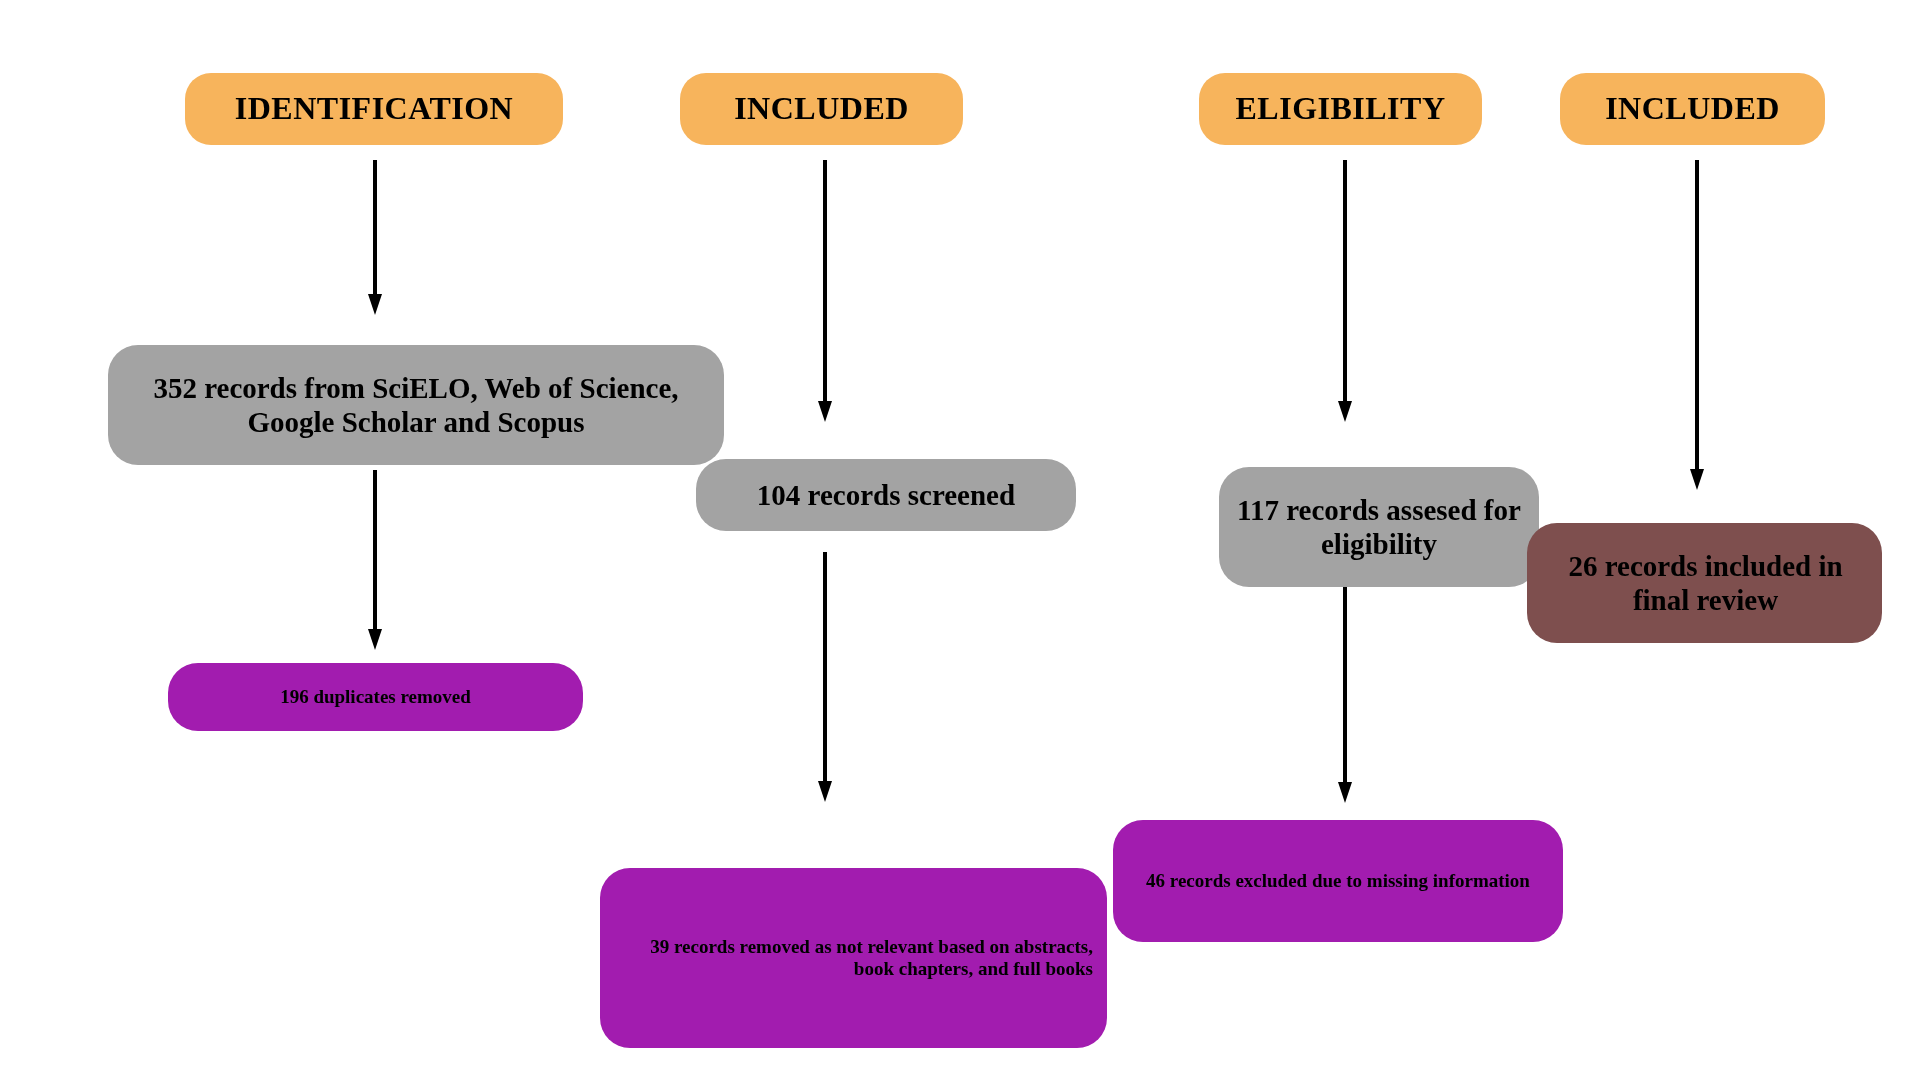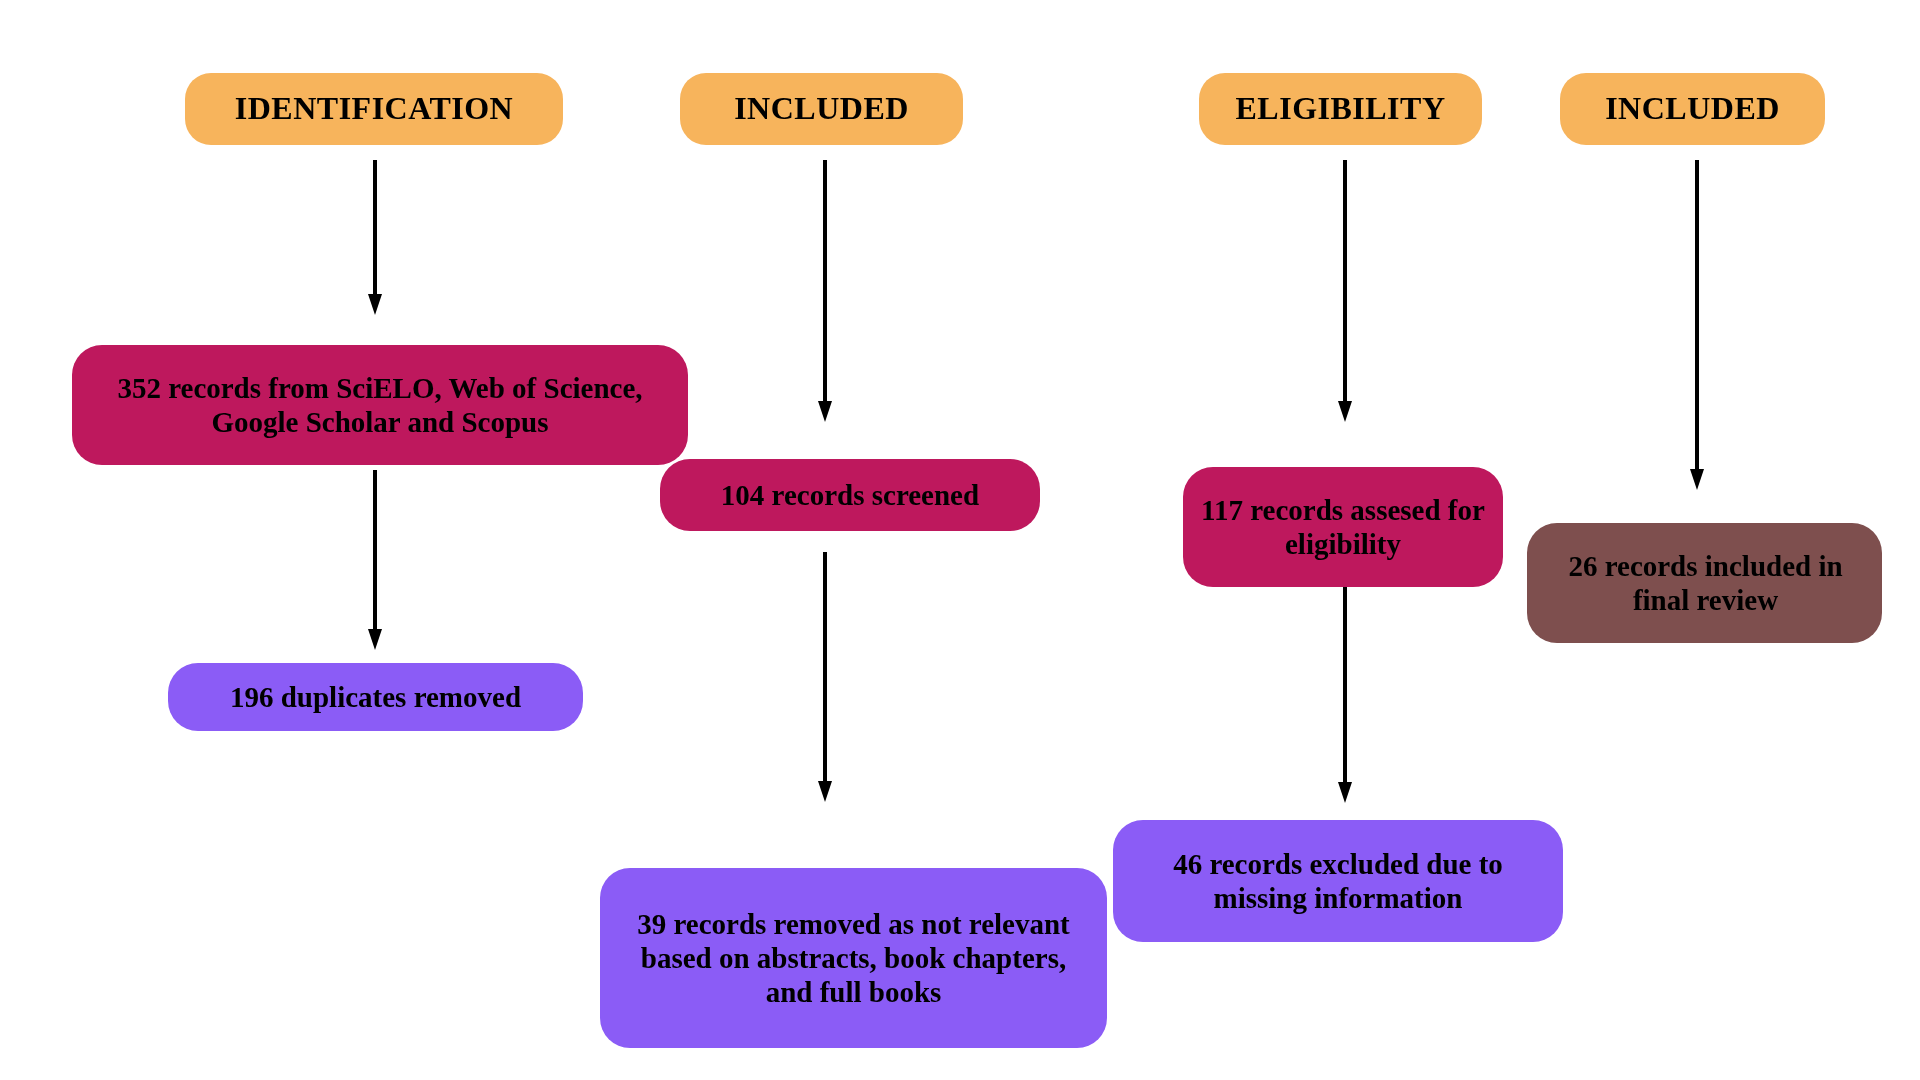--- a/index.html
+++ b/index.html
@@ -34,29 +34,31 @@
   }
 
   .stage {
     background: #f7b45c;
     border-radius: 26px;
     font-size: 32px;
     letter-spacing: 0.5px;
   }
 
   .green {
-    background: #be185d;
+    background: #a3a3a3;
     border-radius: 30px;
     font-size: 29px;
+    margin-left: 36px;
   }
 
   .teal {
-    background: #8b5cf6;
+    background: #a21caf;
     border-radius: 30px;
-    font-size: 29px;
+    font-size: 19px;
+    text-align: right;
   }
 
   .brown {
     background: #7e4f4e;
     border-radius: 30px;
     font-size: 29px;
   }
 
   .arrow {
     position: absolute;

